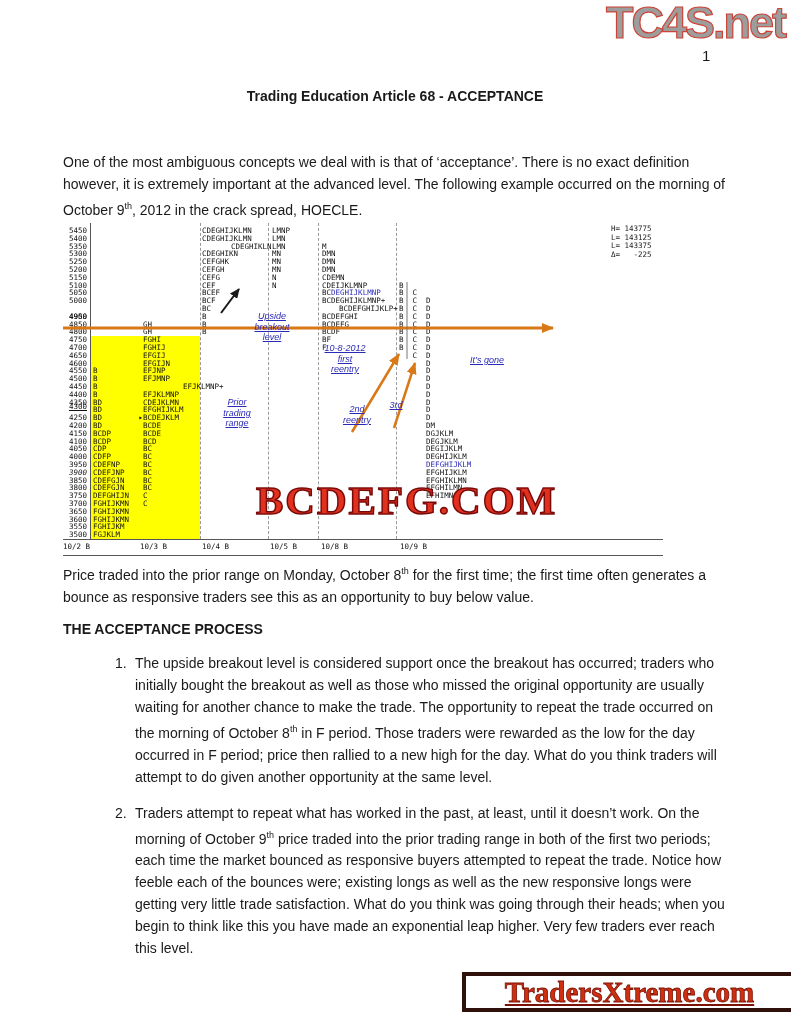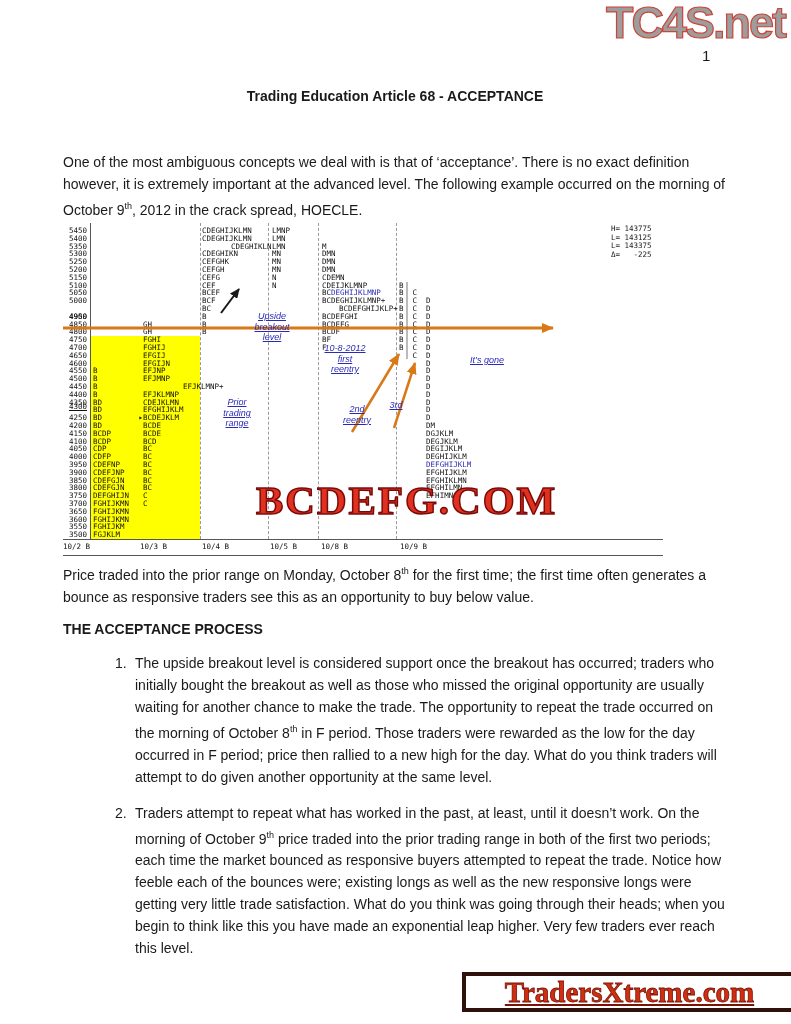--- a/index.html
+++ b/index.html
@@ -112,21 +112,21 @@
       <div class="price-label" style="top: 167.8px;">4400</div>
       <div class="price-label" style="top: 175.6px;">4350</div>
       <div class="price-label" style="top: 180px; text-decoration: underline;">4300</div>
       <div class="price-label" style="top: 191.2px;">4250</div>
       <div class="price-label" style="top: 199px;">4200</div>
       <div class="price-label" style="top: 206.8px;">4150</div>
       <div class="price-label" style="top: 214.6px;">4100</div>
       <div class="price-label" style="top: 222.4px;">4050</div>
       <div class="price-label" style="top: 230.2px;">4000</div>
       <div class="price-label" style="top: 238px;">3950</div>
-      <div class="price-label" style="top: 245.8px;">3900</div>
+      <div class="price-label" style="top: 245.8px; font-style: italic;">3900</div>
       <div class="price-label" style="top: 253.6px;">3850</div>
       <div class="price-label" style="top: 261.4px;">3800</div>
       <div class="price-label" style="top: 269.2px;">3750</div>
       <div class="price-label" style="top: 277px;">3700</div>
       <div class="price-label" style="top: 284.8px;">3650</div>
       <div class="price-label" style="top: 292.6px;">3600</div>
       <div class="price-label" style="top: 300.4px;">3550</div>
       <div class="price-label" style="top: 308.2px;">3500</div>
       <div class="day-sep" style="left: 137px;"></div>
       <div class="day-sep" style="left: 205px;"></div>

